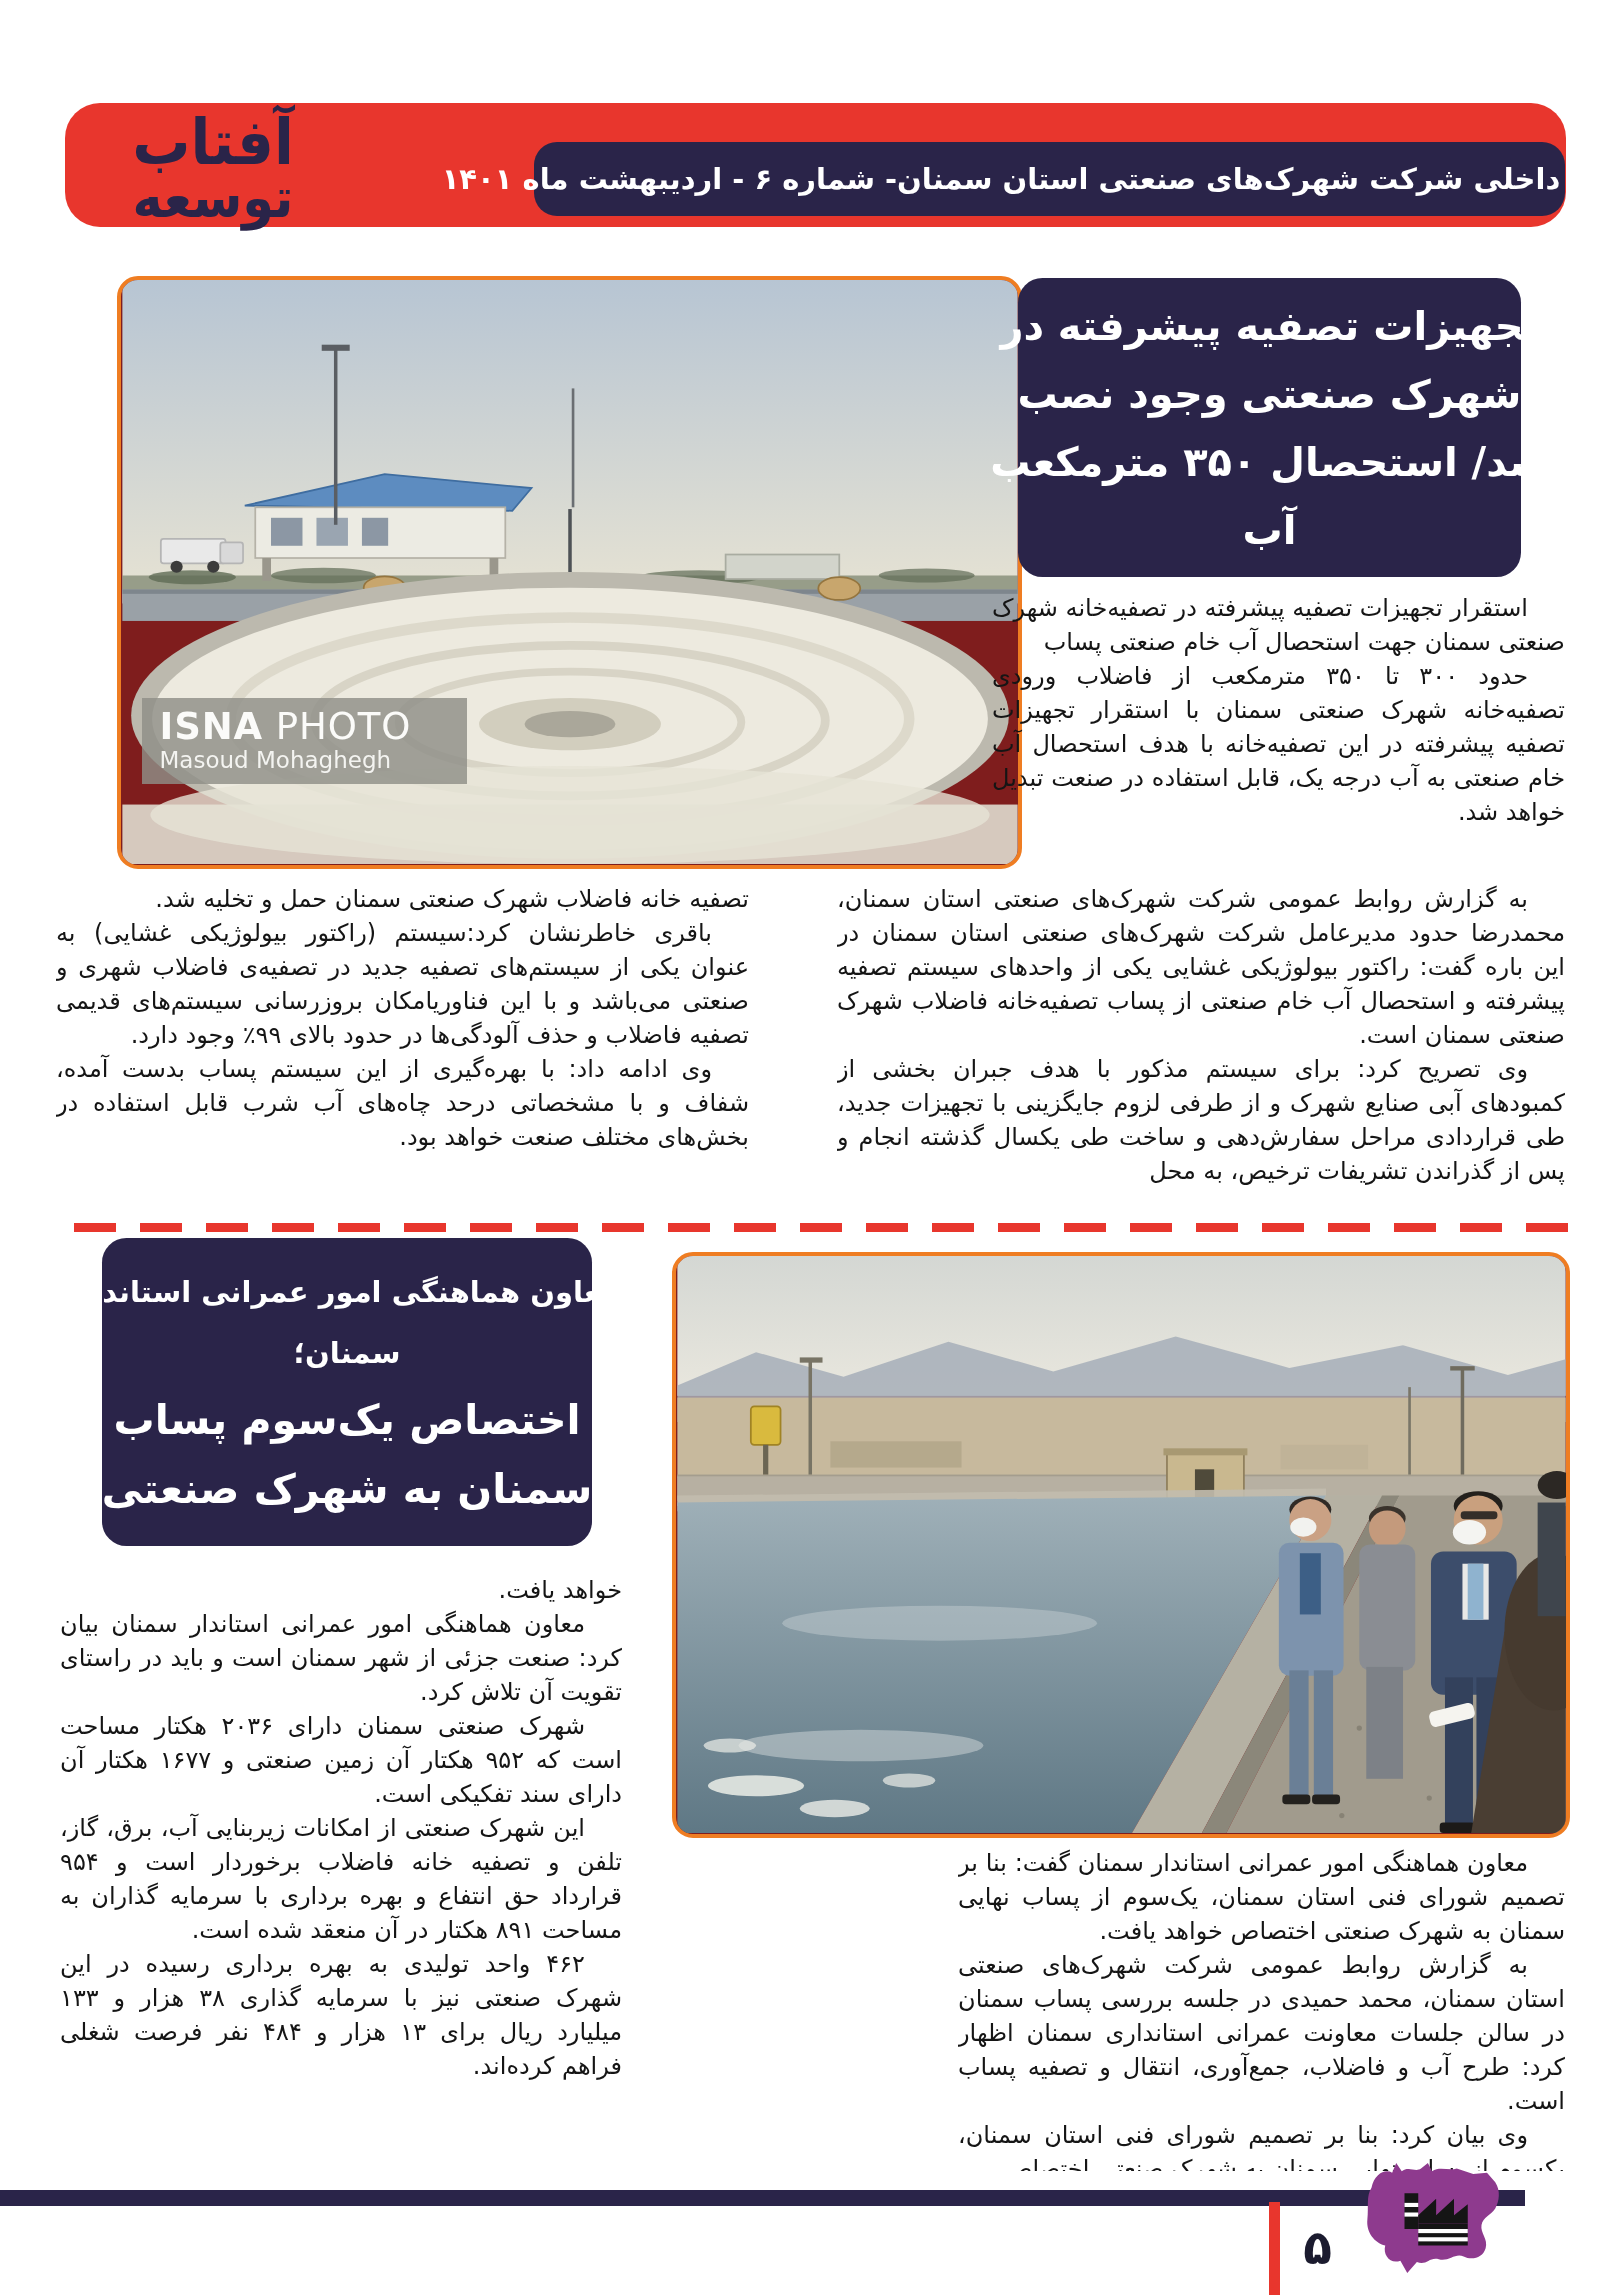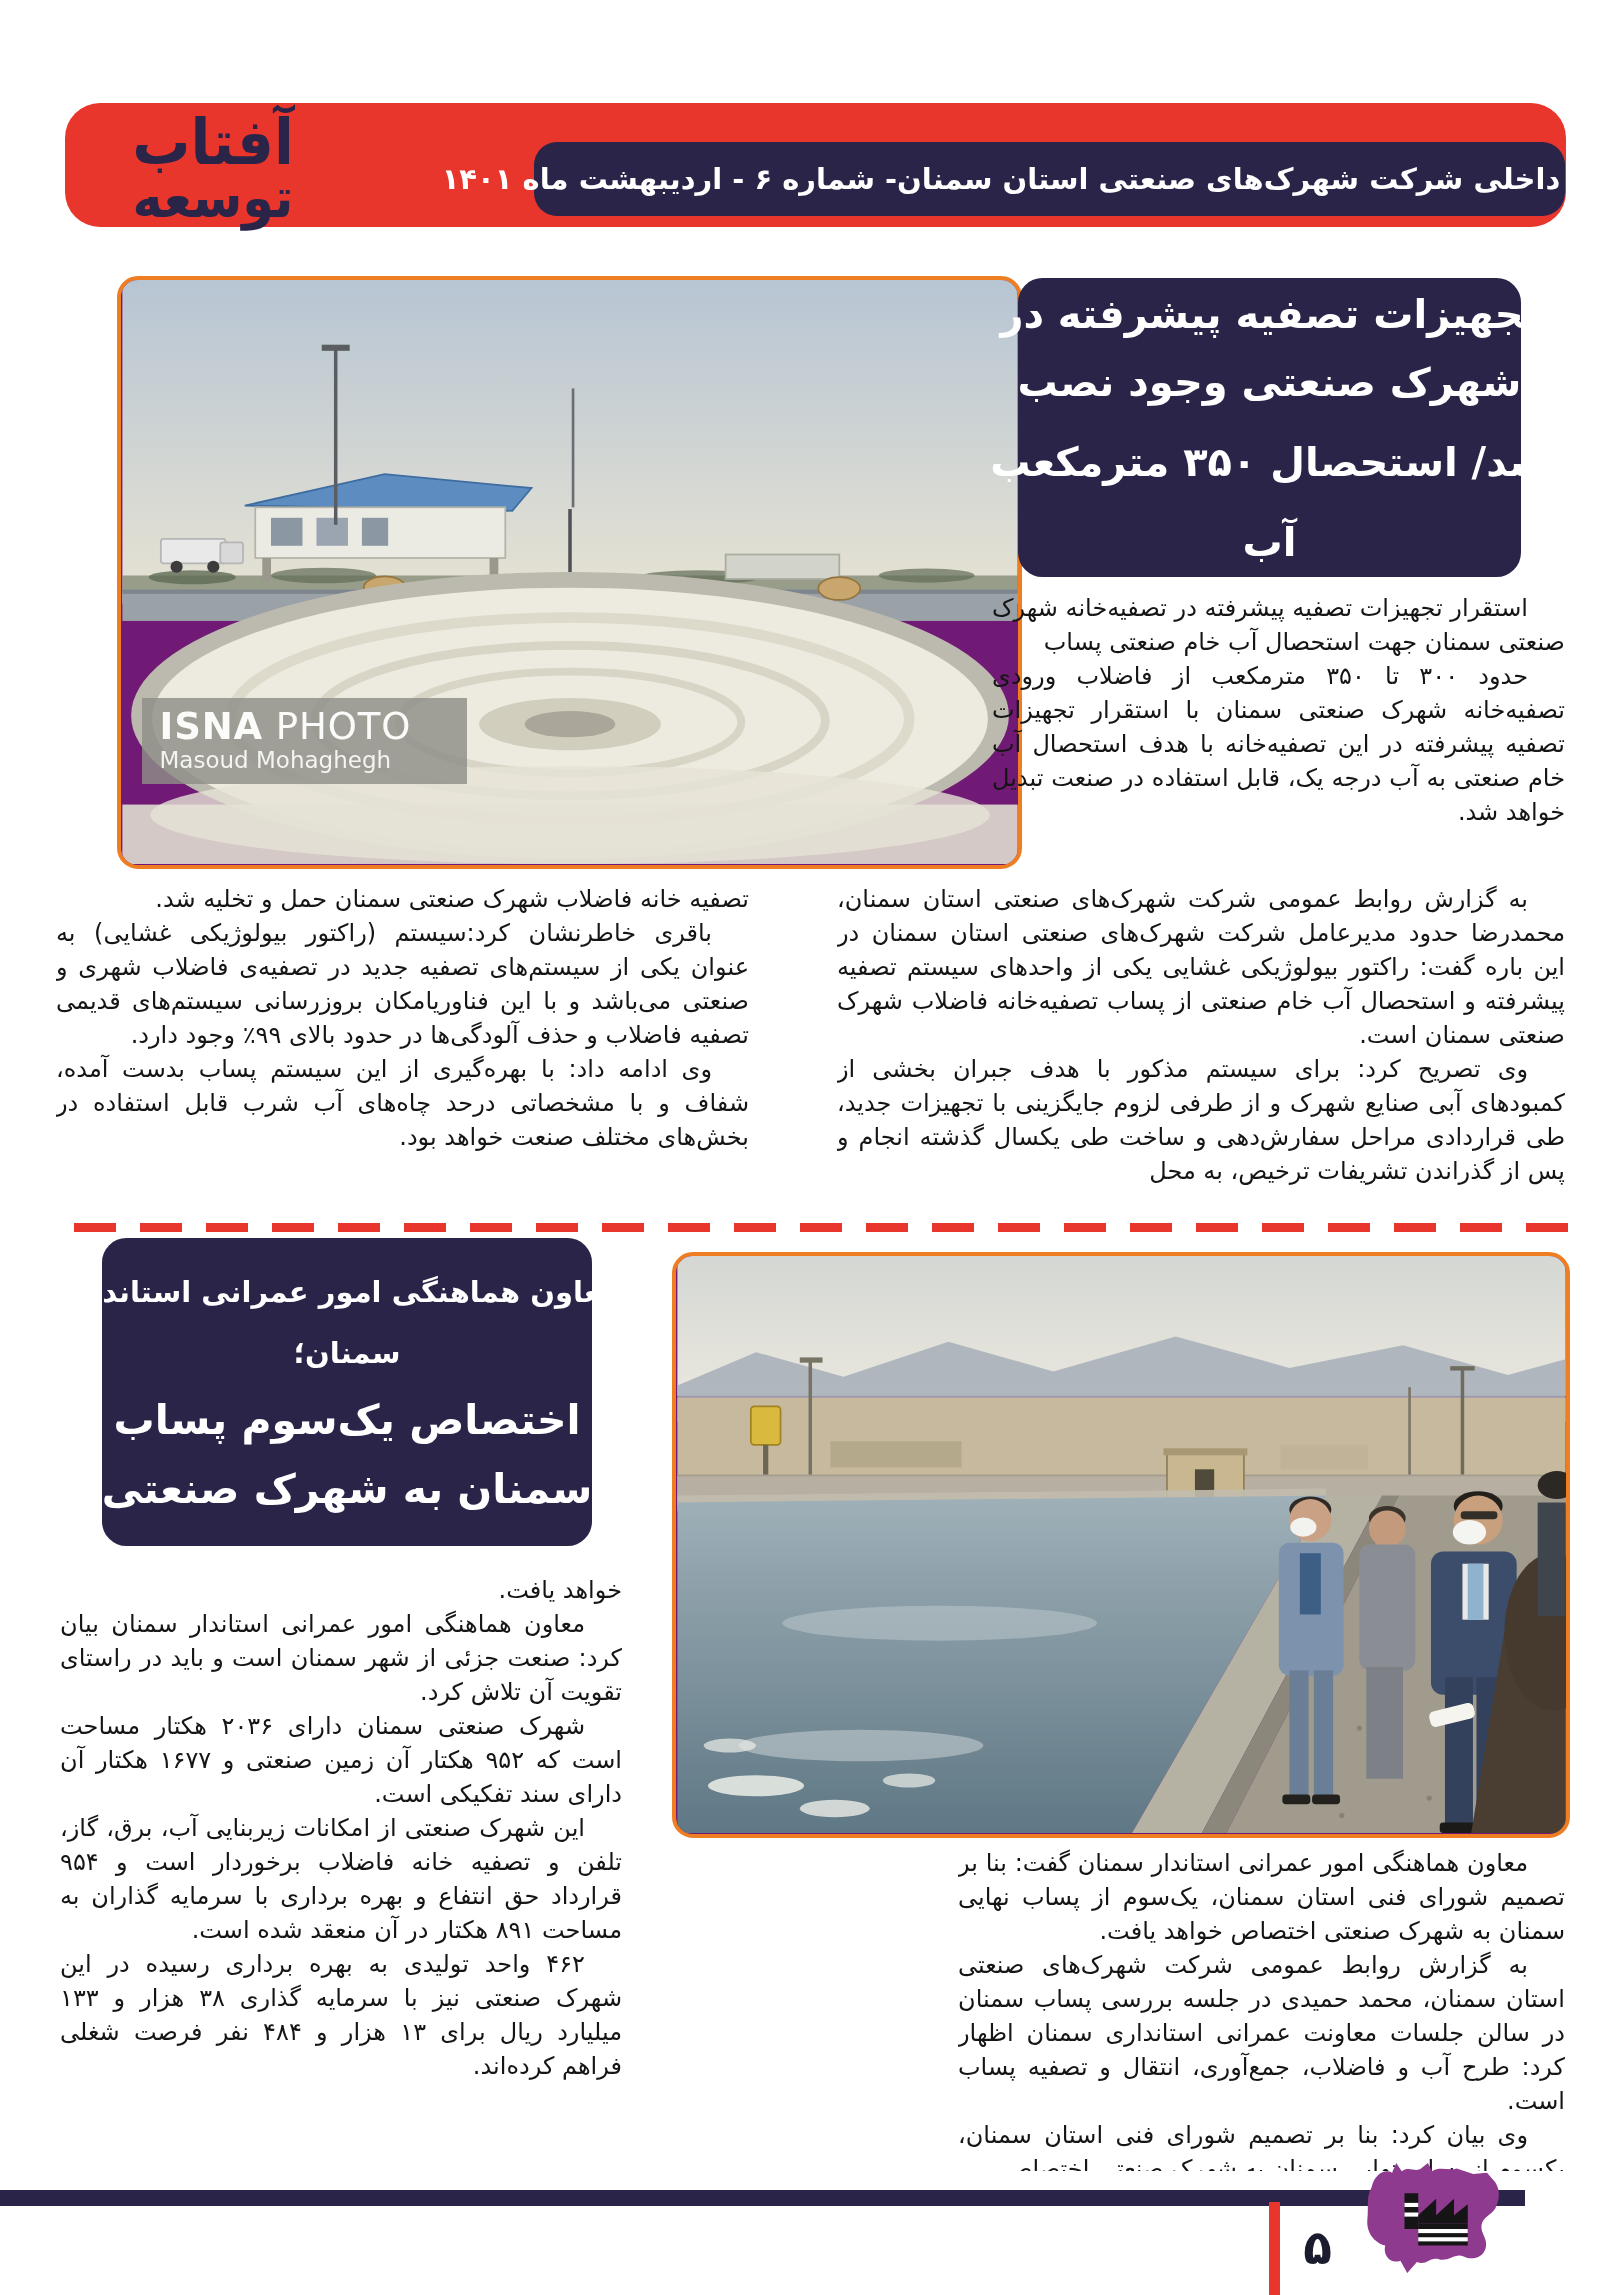--- a/index.html
+++ b/index.html
@@ -14,21 +14,21 @@
   .logo{position:absolute;left:83px;top:108px;width:262px;height:121px;
     display:flex;flex-direction:column;align-items:center;justify-content:center;
     color:#2a2449;line-height:1;}
   .logo .l1{font-size:58px;font-weight:bold;transform:scaleY(1.08);}
   .logo .l2{font-size:51px;font-weight:bold;margin-top:1.7px;transform:scaleY(1.08);}
   .navy-strip{position:absolute;left:535px;top:142px;width:1031px;height:74px;
     background:#2a2449;border-radius:23px;display:flex;align-items:center;justify-content:center;}
   .navy-strip span{color:#fff;font-size:29px;font-weight:bold;white-space:nowrap;}
   
   .photo{position:absolute;border:4.4px solid #ef7d22;border-radius:21px;overflow:hidden;
-    box-sizing:border-box;background:#701a75;}
+    box-sizing:border-box;background:#7f1d1d;}
   .photo svg{display:block;}
   .photo1{left:78px;top:262px;width:905px;height:593px;}
   .photo2{left:633px;top:1238px;width:898px;height:586px;}
   .isna{position:absolute;left:21px;top:418px;width:325px;height:86px;
     background:rgba(143,143,136,0.82);color:#fff;direction:ltr;
     padding:8.7px 17.5px;box-sizing:border-box;font-family:"DejaVu Sans",sans-serif;}
   .isna .row1{font-size:37px;line-height:40px;letter-spacing:0.9px;color:#fbfbf9;}
   .isna .row1 b{font-weight:bold;}
   .isna .row2{font-size:23px;line-height:26px;color:#f4f4f1;}
   
@@ -124,21 +124,21 @@
       </svg>
       <div class="isna">
         <div class="row1"><b>ISNA</b><span> PHOTO</span></div>
         <div class="row2">Masoud Mohaghegh</div>
       </div>
     </figure>
 
     <div class="hbox hbox1">
         <p class="h1-line" style="margin: 0px;">تجهیزات تصفیه پیشرفته در</p>
         <p class="h1-line" style="margin: 0px;">شهرک صنعتی وجود نصب</p>
-        <p class="h1-line" style="margin: 12px;">شد/ استحصال ۳۵۰ مترمکعب</p>
+        <p class="h1-line" style="margin: 0px;">شد/ استحصال ۳۵۰ مترمکعب</p>
         <p class="h1-line" style="margin: 0px;">آب</p>
       </div>
 
     <div class="col a1-upper">
         <p class="para">استقرار تجهیزات تصفیه پیشرفته در تصفیه‌خانه شهرک صنعتی سمنان جهت استحصال آب خام صنعتی پساب</p>
         <p class="para">حدود ۳۰۰ تا ۳۵۰ مترمکعب از فاضلاب ورودی تصفیه‌خانه شهرک صنعتی سمنان با استقرار تجهیزات تصفیه پیشرفته در این تصفیه‌خانه با هدف استحصال آب خام صنعتی به آب درجه یک، قابل استفاده در صنعت تبدیل خواهد شد.</p>
       </div>
 
     <div class="col a1-right-lower">
         <p class="para">به گزارش روابط عمومی شرکت شهرک‌های صنعتی استان سمنان، محمدرضا حدود مدیرعامل شرکت شهرک‌های صنعتی استان سمنان در این باره گفت: راکتور بیولوژیکی غشایی یکی از واحدهای سیستم تصفیه پیشرفته و استحصال آب خام صنعتی از پساب تصفیه‌خانه فاضلاب شهرک صنعتی سمنان است.</p>

